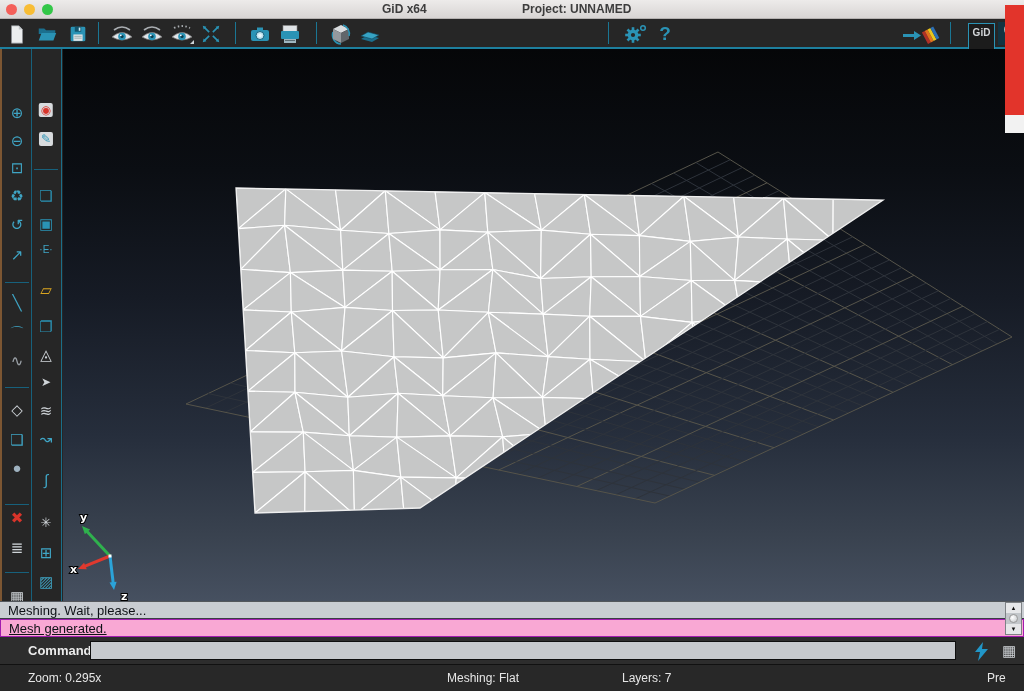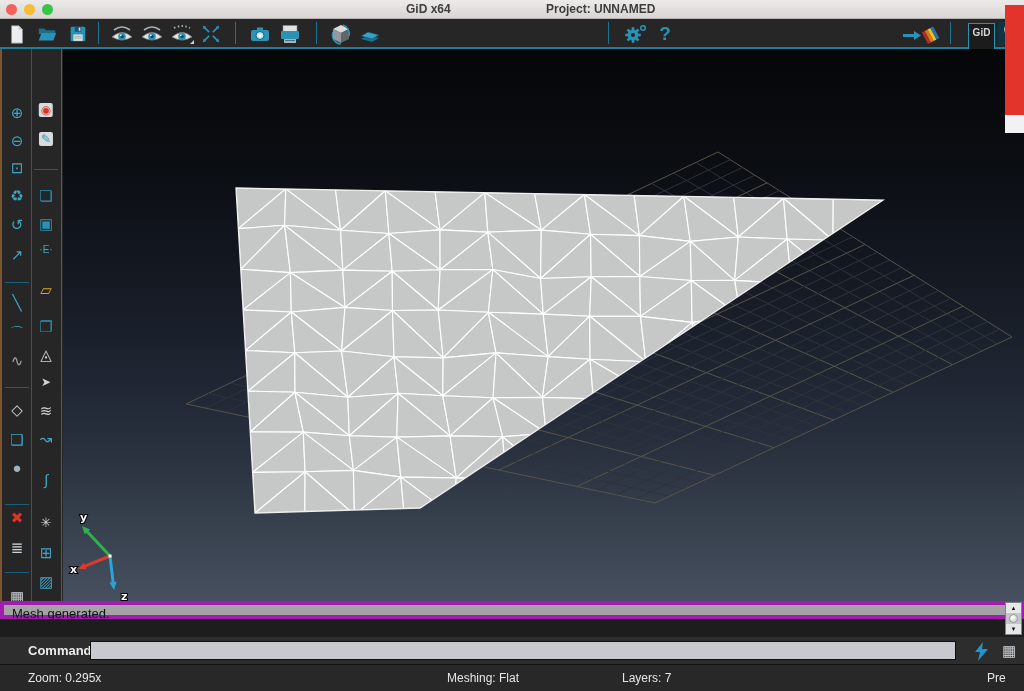--- a/index.html
+++ b/index.html
@@ -3,21 +3,21 @@
 <meta charset="utf-8">
 <style>
   * { margin:0; padding:0; box-sizing:border-box; }
   body { font-family:"Liberation Sans", sans-serif; background:#111; }
   .window { position:relative; width:1024px; height:691px; overflow:hidden; background:#262626; }
 
   
   .titlebar { position:absolute; left:0; top:0; width:1024px; height:19px;
     background:linear-gradient(#edebea,#d8d5d4); border-bottom:1px solid #b5b2b1; }
   .tl-dot { position:absolute; top:4px; width:11px; height:11px; border-radius:50%; }
-  .title-text { position:absolute; top:2px; font-size:12px; color:#3d3d3d; font-weight:600;margin-left:24px; }
+  .title-text { position:absolute; top:2px; font-size:12px; color:#3d3d3d; font-weight:600; }
 
   
   .toolbar { position:absolute; left:0; top:19px; width:1024px; height:30px;
     background:#262626; border-bottom:2px solid #1d7f9e; }
   .tbi { position:absolute; top:2px; width:26px; height:26px; display:flex;
     align-items:center; justify-content:center; cursor:default; }
   .tsep { position:absolute; top:3px; width:1px; height:22px; background:#1a7694; }
   .layer-select { position:absolute; left:398px; top:3px; width:188px; height:22px;
     background:#c7cbcf; border:1px solid #0d0d0d; display:flex; align-items:center; }
   .layer-select .val { flex:1; padding-left:6px; font-size:13px; color:#101010; }
@@ -49,21 +49,21 @@
 
   
   .red-stripe { position:absolute; right:0; top:5px; width:19px; height:110px; background:#e2342b; z-index:50; }
   .white-stripe { position:absolute; right:0; top:115px; width:19px; height:18px; background:#f2f2f2; z-index:50; }
 
   
   .messages { position:absolute; left:0; top:601px; width:1024px; height:36px; background:#1d1d1d; }
   .msg-row { width:1024px; height:18px; font-size:13px; color:#0e1216; padding-left:8px;
     line-height:17px; border-bottom:1px solid #3a3e44; }
   .msg-row.plain { background:#c9cdd2; border-top:1px solid #53575c; }
-  .msg-row.selected { background:#a3a3a3; border:4px solid #a21caf; }
+  .msg-row.selected { background:#f9a8d4; border:1px solid #a21caf;text-decoration:underline; }
   .msg-scroll { position:absolute; right:2px; top:1px; width:17px; height:33px; background:#c2c6ca;
     border:1px solid #7e8286; display:flex; flex-direction:column; }
   .msg-scroll .sbtn { height:10px; background:#e6e7e9; font-size:6px; line-height:10px; text-align:center; color:#111; }
   .msg-scroll .strack { flex:1; display:flex; align-items:center; justify-content:center; }
   .msg-scroll .sthumb { width:9px; height:9px; border-radius:50%;
     background:radial-gradient(circle at 35% 35%, #ffffff, #c2c6ca); border:1px solid #999; }
 
   
   .commandbar { position:absolute; left:0; top:637px; width:1024px; height:27px; background:#2d2d2d; }
   .cmd-label { position:absolute; left:28px; top:0; height:27px; line-height:27px; font-size:13px;
@@ -547,20 +547,21 @@
             <rect x="108.5" y="554.5" width="3" height="3" fill="#ffffff"></rect>
           </g>
         </svg>
     </div>
   </div>
 
   <div class="red-stripe"></div>
   <div class="white-stripe"></div>
 
   <div class="messages">
+    <div class="msg-row plain">Meshing. Wait, please...</div>
     <div class="msg-row selected">Mesh generated.</div>
     <div class="msg-scroll">
       <span class="sbtn">▲</span>
       <span class="strack">
           <span class="sthumb"></span>
         </span>
       <span class="sbtn">▼</span>
     </div>
   </div>
 

